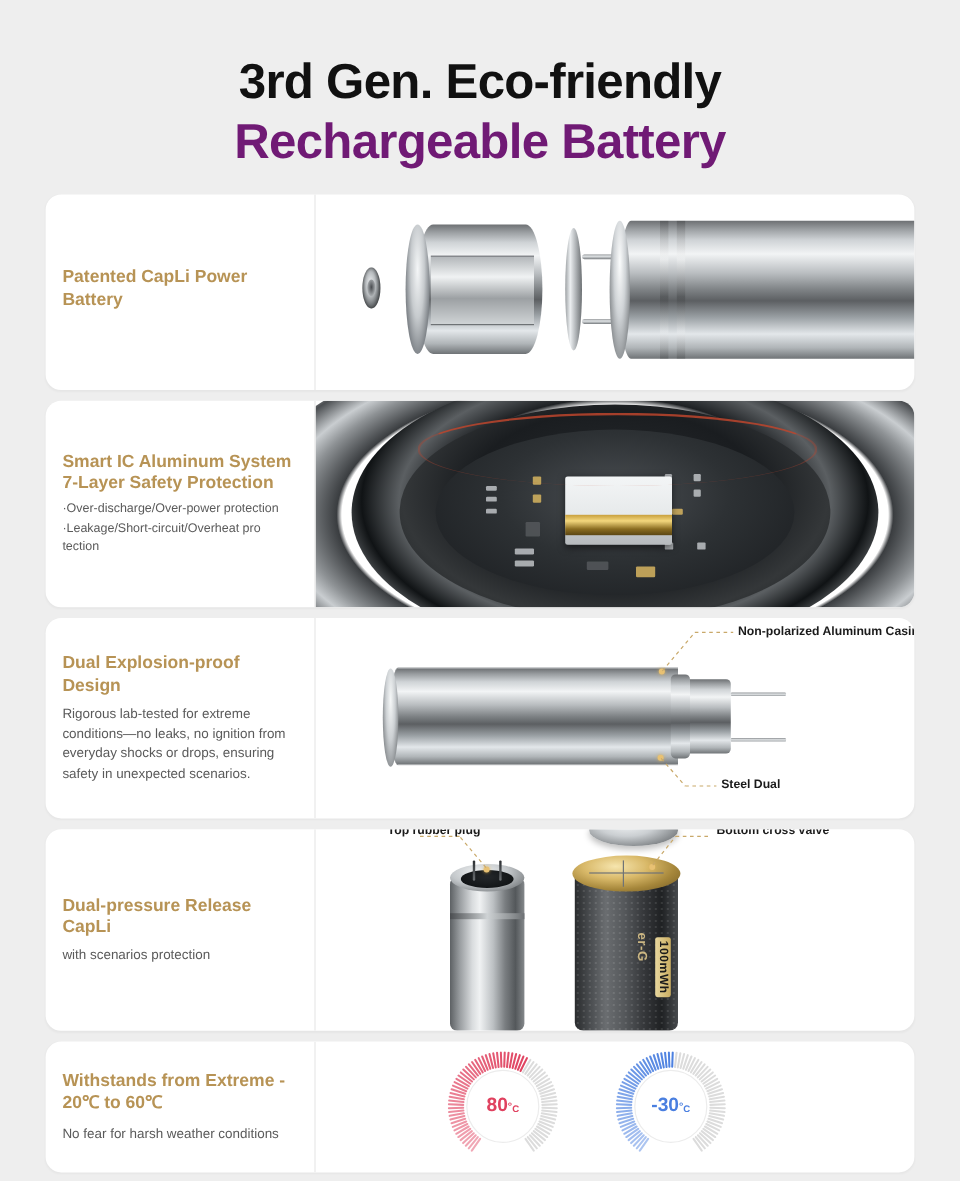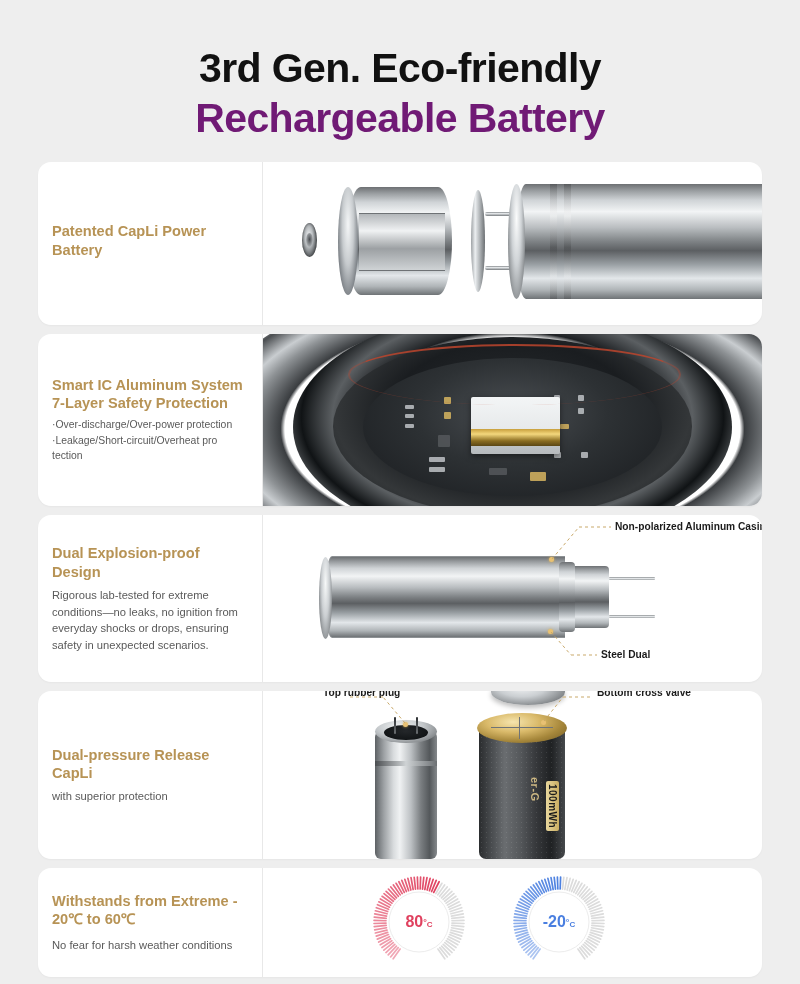--- a/index.html
+++ b/index.html
@@ -429,21 +429,21 @@
         </svg>
 
         <div class="anno" style="left:352px;top:6px;">Non-polarized Aluminum Casing</div>
         <div class="anno" style="left:338px;top:134px;">Steel Dual</div>
       </div>
     </div>
 
     <div class="card card4">
       <div class="textcol">
         <p class="ctitle" style="margin-bottom:5px;">Dual-pressure Release CapLi</p>
-        <p class="cbody">with superior protection</p>
+        <p class="cbody">with scenarios protection</p>
       </div>
       <div class="imgcol">
 
         <div class="c4-batt-left">
           <div class="c4-top-ellipse"></div>
           <div class="c4-top-hole"></div>
           <div class="c4-prong" style="left:19px;top:-14px;"></div>
           <div class="c4-prong" style="left:41px;top:-14px;"></div>
           <div style="position:absolute;left:0;top:30px;width:62px;height:5px;background:linear-gradient(to right,#4a4d50,#cfd3d5,#6d7174);"></div>
         </div>
@@ -641,21 +641,21 @@
                 <line x1="73.17" y1="64.73" x2="83.05" y2="71.54" stroke="#dcdcdc" stroke-width="1.7" stroke-linecap="round"></line>
                 <line x1="71.77" y1="66.62" x2="81.14" y2="74.11" stroke="#dcdcdc" stroke-width="1.7" stroke-linecap="round"></line>
                 <line x1="70.23" y1="68.40" x2="79.05" y2="76.54" stroke="#dcdcdc" stroke-width="1.7" stroke-linecap="round"></line>
                 <line x1="68.58" y1="70.07" x2="76.79" y2="78.82" stroke="#dcdcdc" stroke-width="1.7" stroke-linecap="round"></line>
                 <line x1="66.81" y1="71.62" x2="74.37" y2="80.93" stroke="#dcdcdc" stroke-width="1.7" stroke-linecap="round"></line>
                 <line x1="64.93" y1="73.03" x2="71.81" y2="82.86" stroke="#dcdcdc" stroke-width="1.7" stroke-linecap="round"></line>
                 <circle cx="46" cy="46" r="30" fill="none" stroke="#ececec" stroke-width="1"></circle>
               </g>
           </svg>
           <div class="gval" style="color:#4a7fe0;">
-            <span>-20</span>
+            <span>-30</span>
               <sup>°</sup>
               <sub>C</sub>
           </div>
         </div>
 
       </div>
     </div>
 
   </div>
 </div>

